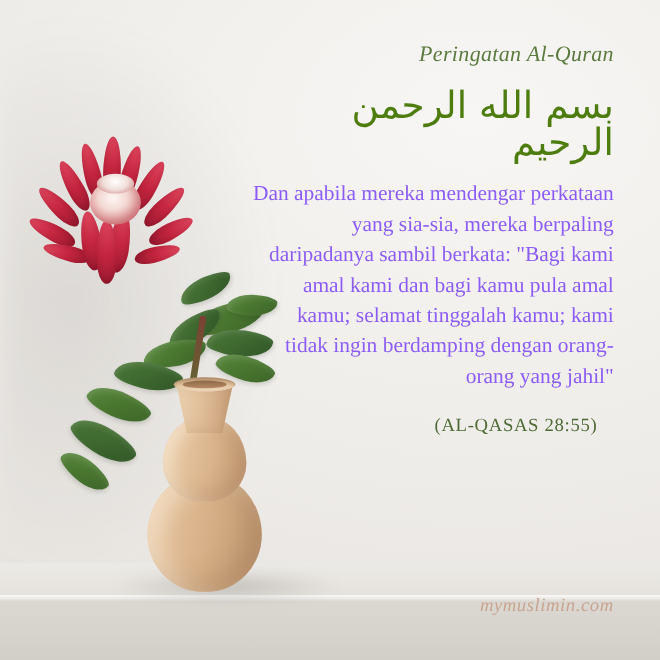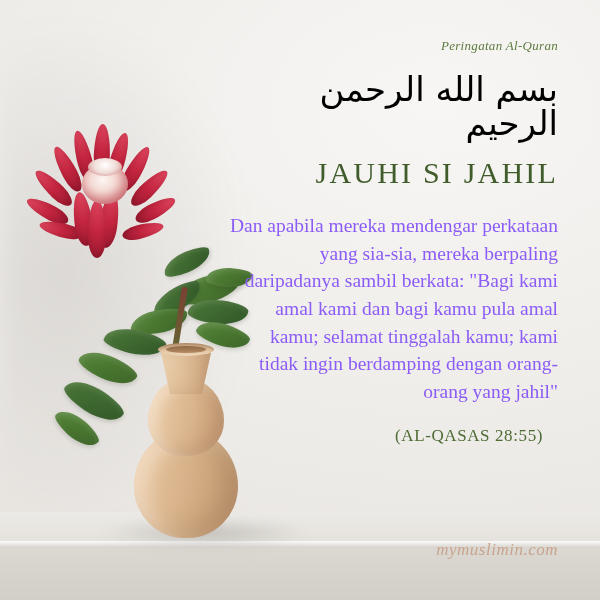--- a/index.html
+++ b/index.html
@@ -186,30 +186,30 @@
   
   .text-col {
     position: absolute;
     right: 42px;
     top: 38px;
     width: 330px;
     text-align: right;
     color: #4d6b33;
   }
   .kicker {
-    font-size: 13px;
+    font-size: 20px;
     font-style: italic;
     letter-spacing: 0.3px;
     color: #5b7a3e;
     margin: 0 0 18px 0;
   }
   .bismillah {
     font-size: 34px;
     line-height: 1;
-    color: #000000;
+    color: #4d7c0f;
     margin: 0 0 16px 0;
     direction: rtl;
     font-family: "DejaVu Sans", sans-serif;
     letter-spacing: 1px;
   }
   .title {
     font-size: 30px;
     letter-spacing: 2.2px;
     color: #3f5c2a;
     margin: 0 0 22px 0;
@@ -288,20 +288,19 @@
     <div class="vase-bottom"></div>
     <div class="vase-mid"></div>
     <div class="vase-neck"></div>
     <div class="vase-rim"></div>
     <div class="vase-rim-hole"></div>
   </div>
 
   <div class="text-col">
     <p class="kicker">Peringatan Al-Quran</p>
     <p class="bismillah">بسم الله الرحمن الرحيم</p>
-    <h1 class="title">JAUHI SI JAHIL</h1>
     <p class="verse">Dan apabila mereka mendengar perkataan yang sia-sia, mereka berpaling daripadanya sambil berkata: "Bagi kami amal kami dan bagi kamu pula amal kamu; selamat tinggalah kamu; kami tidak ingin berdamping dengan orang-orang yang jahil"</p>
     <p class="ref">(AL-QASAS 28:55)</p>
   </div>
 
   <div class="brand">mymuslimin.com</div>
 
 </div>
 
 </body></html>

